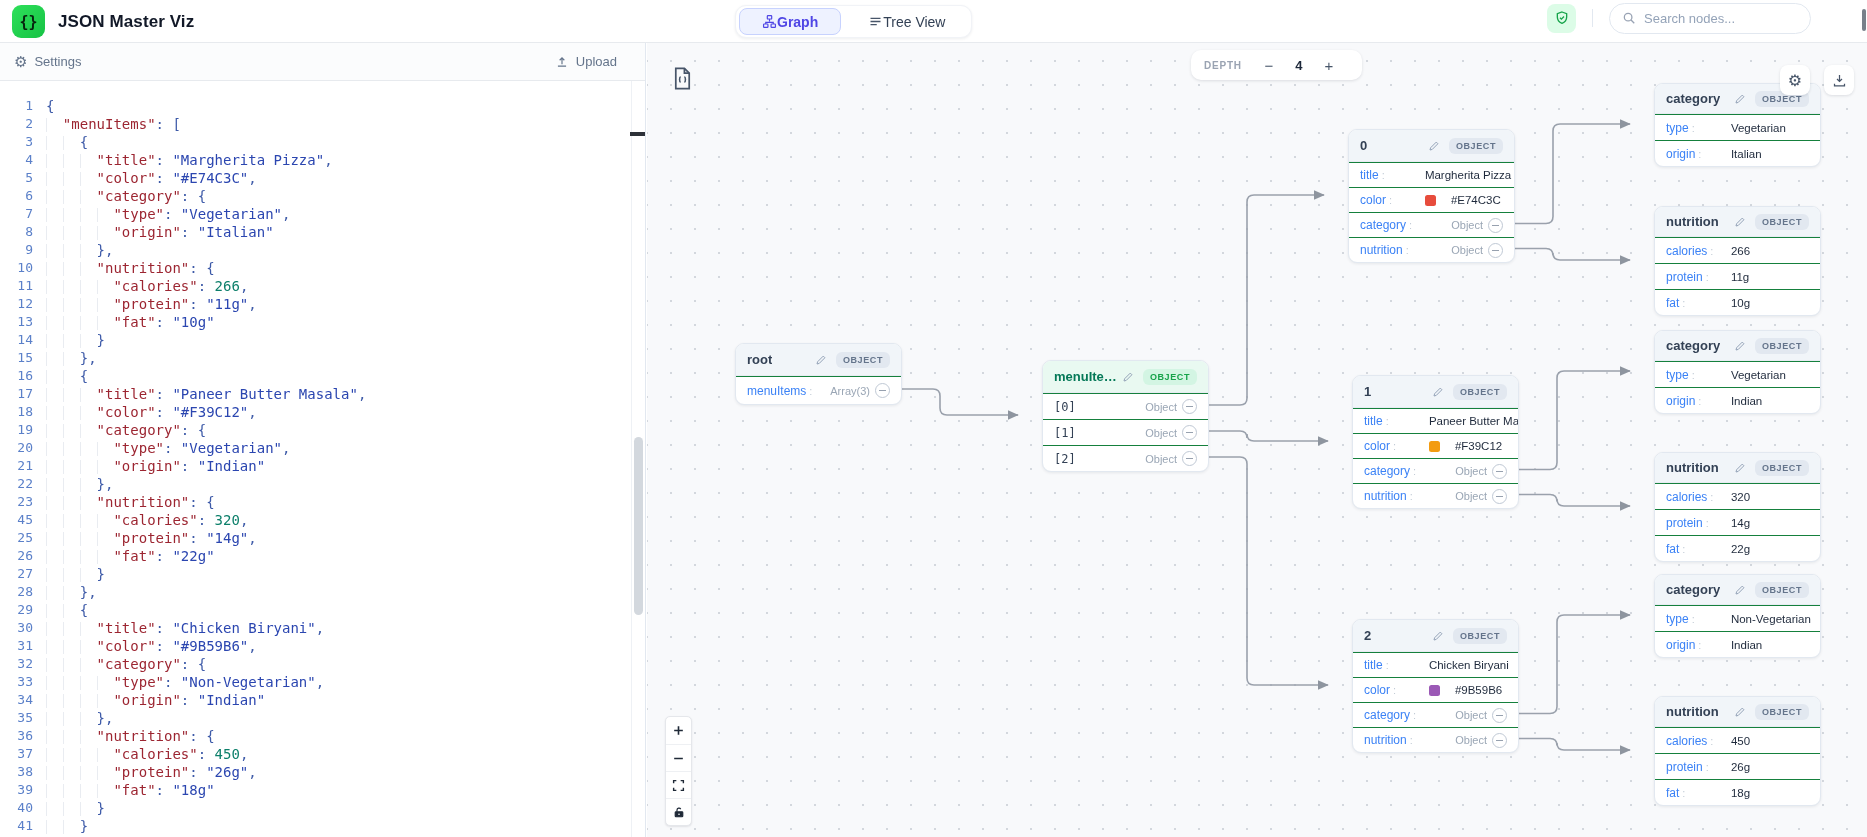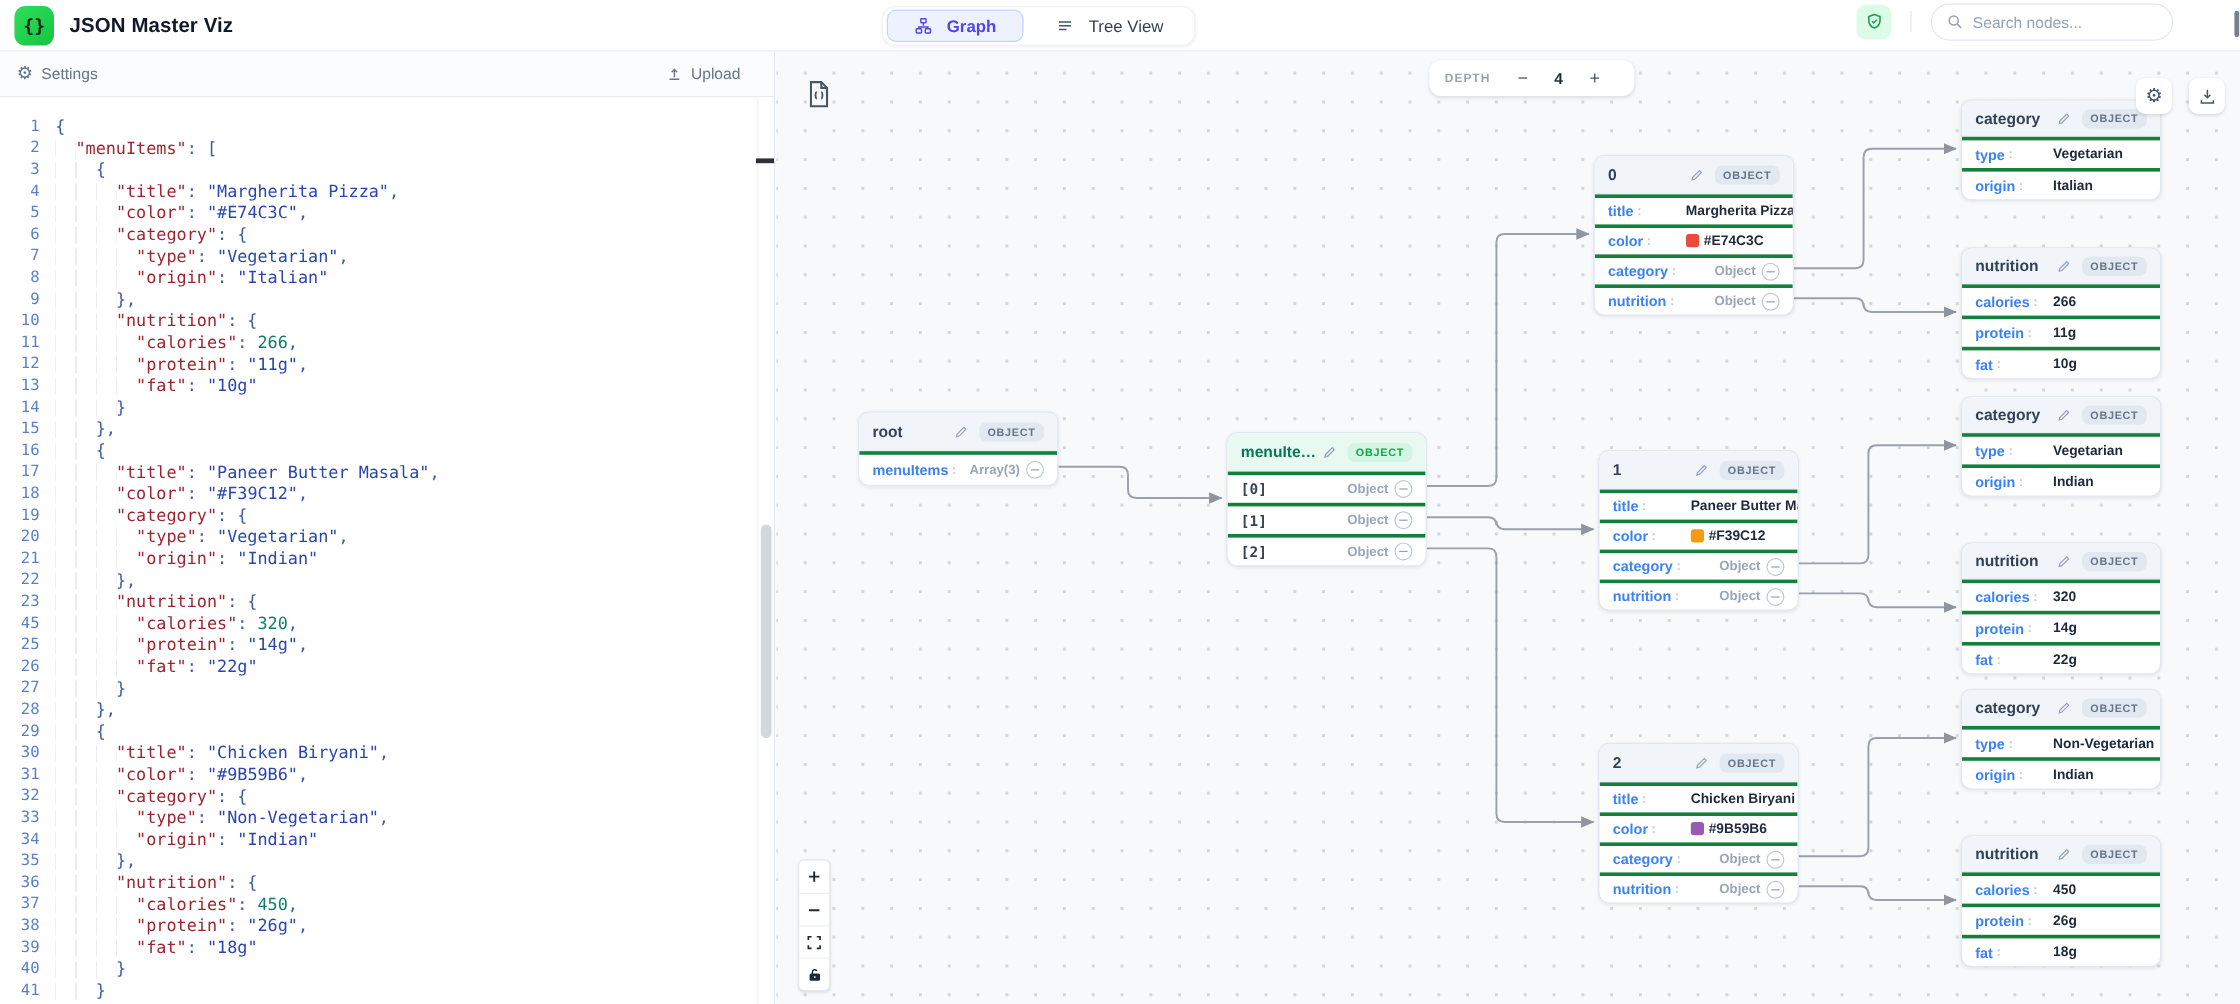--- a/index.html
+++ b/index.html
@@ -11,21 +11,21 @@
   .header { position:absolute; left:0; top:0; width:1867px; height:43px; background:#fff;
     border-bottom:1px solid #e7eaee; z-index:30; }
   .logo { position:absolute; left:12px; top:5px; width:33px; height:33px; border-radius:9px;
     background:linear-gradient(135deg,#2ee05a,#16c244); display:flex; align-items:center; justify-content:center;
     font-family:"DejaVu Sans Mono",monospace; font-weight:bold; font-size:15px; color:#07230e; }
   .app-title { position:absolute; left:58px; top:0; height:43px; display:flex; align-items:center;
     font-size:17px; font-weight:bold; color:#111827; letter-spacing:.1px; }
   .tabs { position:absolute; left:735px; top:5px; height:33px; display:flex; align-items:center; gap:4px;
     background:#fff; border:1px solid #f1f3f7; border-radius:11px; padding:3px;
     box-shadow:0 1px 3px rgba(16,24,40,.07); }
-  .tab { display:flex; align-items:center; gap:12px; height:27px; padding:0 22px; border-radius:8px;
+  .tab { display:flex; align-items:center; gap:0; height:27px; padding:0 22px; border-radius:8px;
     font-size:14px; color:#334155; cursor:pointer; border:1px solid transparent; white-space:nowrap; }
   .tab.active { background:#eef2ff; border-color:#c7d2fe; color:#4f46e5; font-weight:bold; }
   .hdr-right { position:absolute; right:0; top:0; height:36px; display:flex; align-items:center; }
   .shield-btn { width:29px; height:29px; border-radius:8px; background:#dcfce7; display:flex;
     align-items:center; justify-content:center; cursor:pointer; }
   .vdiv { width:1px; height:18px; background:#e2e8f0; margin:0 16px; }
   .search { width:202px; height:31px; border:1px solid #e2e8f0; border-radius:16px; background:#fff;
     display:flex; align-items:center; padding:0 12px; gap:8px; margin-right:56px; }
   .search input { border:none; outline:none; font-size:13px; color:#334155; width:140px; background:transparent;
     font-family:"Liberation Sans",sans-serif; }
@@ -54,37 +54,37 @@
   .hthumb { position:absolute; right:0; top:51px; width:15px; height:4px; background:#2d3138; }
   .vthumb { position:absolute; right:2px; top:356px; width:9px; height:178px; background:#d3d8de; border-radius:5px; }
 
   
   .canvas { position:absolute; left:647px; top:43px; width:1220px; height:794px; background:#f8f9fb;
     background-image:radial-gradient(#d3d7dd 1.2px, transparent 1.2px); background-size:24px 24px;
     background-position:12px 6px; overflow:hidden; }
   .edges { position:absolute; left:0; top:0; width:1220px; height:794px; pointer-events:none; }
 
   .gnode { position:absolute; width:167px; background:#fff; border:1px solid #e2e8f0; border-radius:9px;
-    box-shadow:0 1px 3px rgba(15,23,42,.08); overflow:hidden; }
+    box-shadow:0 1px 3px rgba(15,23,42,.08); overflow:hidden;margin-left:20px; }
   .ghead { display:flex; align-items:center; padding:0 11px; background:#f1f5f9; border-bottom:1px solid #e7ecf2; }
   .gnode.array .ghead { background:#e9f9f1; }
   .ghead .gtitle { font-size:13px; color:#334155; font-weight:bold; flex:0 1 auto; overflow:hidden;
     text-overflow:ellipsis; white-space:nowrap; }
   .gnode.array .gtitle { color:#047857; }
   .ghead .pencil { margin-left:auto; margin-right:9px; display:flex; cursor:pointer; }
   .gbadge { font-size:9px; font-weight:bold; letter-spacing:.6px; padding:3px 7px; border-radius:6px;
     background:#e2e8f0; color:#64748b; }
   .gnode.array .gbadge { background:#d3f5e3; color:#16a34a; }
-  .grow { position:relative; display:flex; align-items:center; padding:0 11px; border-top:3px solid #15803d;font-weight:bold; }
+  .grow { position:relative; display:flex; align-items:center; padding:0 11px; border-top:1px solid #15803d; }
   .grow:first-of-type { border-top:none; }
   .gkey { font-size:12px; color:#3b82f6; white-space:nowrap; }
   .gkey.mono { font-family:"DejaVu Sans Mono",monospace; color:#334155; font-size:12px; }
   .gsep { font-size:11px; color:#c3ccd6; margin-left:3px; }
   .gval { position:absolute; left:46%; font-size:11.5px; color:#1e293b; white-space:nowrap; }
-  .gval-wrap { position:absolute; left:46%; display:flex; gap:4px; }
+  .gval-wrap { position:absolute; left:46%; display:flex; align-items:center; gap:15px; }
   .swatch { width:11px; height:11px; border-radius:2.5px; flex:none; }
   .gobj { margin-left:auto; display:flex; align-items:center; gap:5px; }
   .gobj .lbl { font-size:11px; color:#9aa6b5; }
   .mc { width:15px; height:15px; border:1.2px solid #bfc8d4; border-radius:50%; position:relative;
     background:#fff; cursor:pointer; flex:none; }
   .mc::after { content:""; position:absolute; left:3px; right:3px; top:6px; height:1.3px; background:#97a1af; }
 
   .file-btn { position:absolute; left:20px; top:20px; width:30px; height:30px; display:flex; align-items:center;
     justify-content:center; cursor:pointer; }
   .depth-pill { position:absolute; left:544px; top:7px; width:171px; height:30px; background:#fff;

